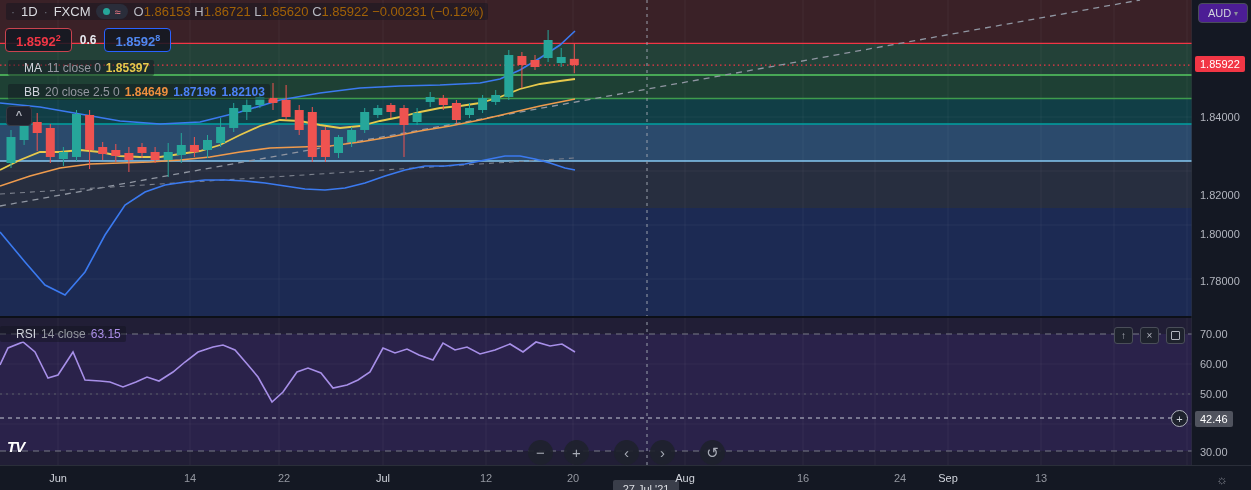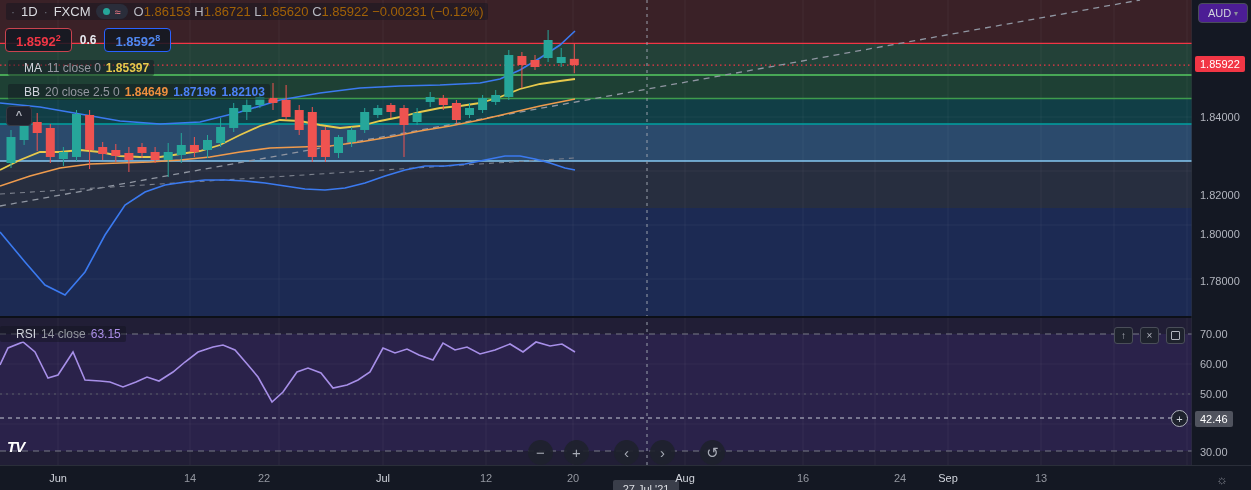--- a/index.html
+++ b/index.html
@@ -206,21 +206,21 @@
       <div class="ax-label" style="top: 358px;">60.00</div>
       <div class="ax-label" style="top: 388px;">50.00</div>
       <div class="ax-label" style="top: 446px;">30.00</div>
       <div class="ax-badge" style="top: 56px; background: rgb(242, 54, 69);">1.85922</div>
       <div class="ax-badge" style="top: 411px; background: rgb(80, 83, 94);">42.46</div>
     </div>
   <div id="time-axis">
     <div class="t-badge">27 Jul '21</div>
   <div class="t-label t-month" style="left: 58px;">Jun</div>
       <div class="t-label" style="left: 190px;">14</div>
-      <div class="t-label" style="left: 264px;">22</div>
+      <div class="t-label" style="left: 284px;">22</div>
       <div class="t-label t-month" style="left: 383px;">Jul</div>
       <div class="t-label" style="left: 486px;">12</div>
       <div class="t-label" style="left: 573px;">20</div>
       <div class="t-label t-month" style="left: 685px;">Aug</div>
       <div class="t-label" style="left: 803px;">16</div>
       <div class="t-label" style="left: 900px;">24</div>
       <div class="t-label t-month" style="left: 948px;">Sep</div>
       <div class="t-label" style="left: 1041px;">13</div>
     </div>
 

